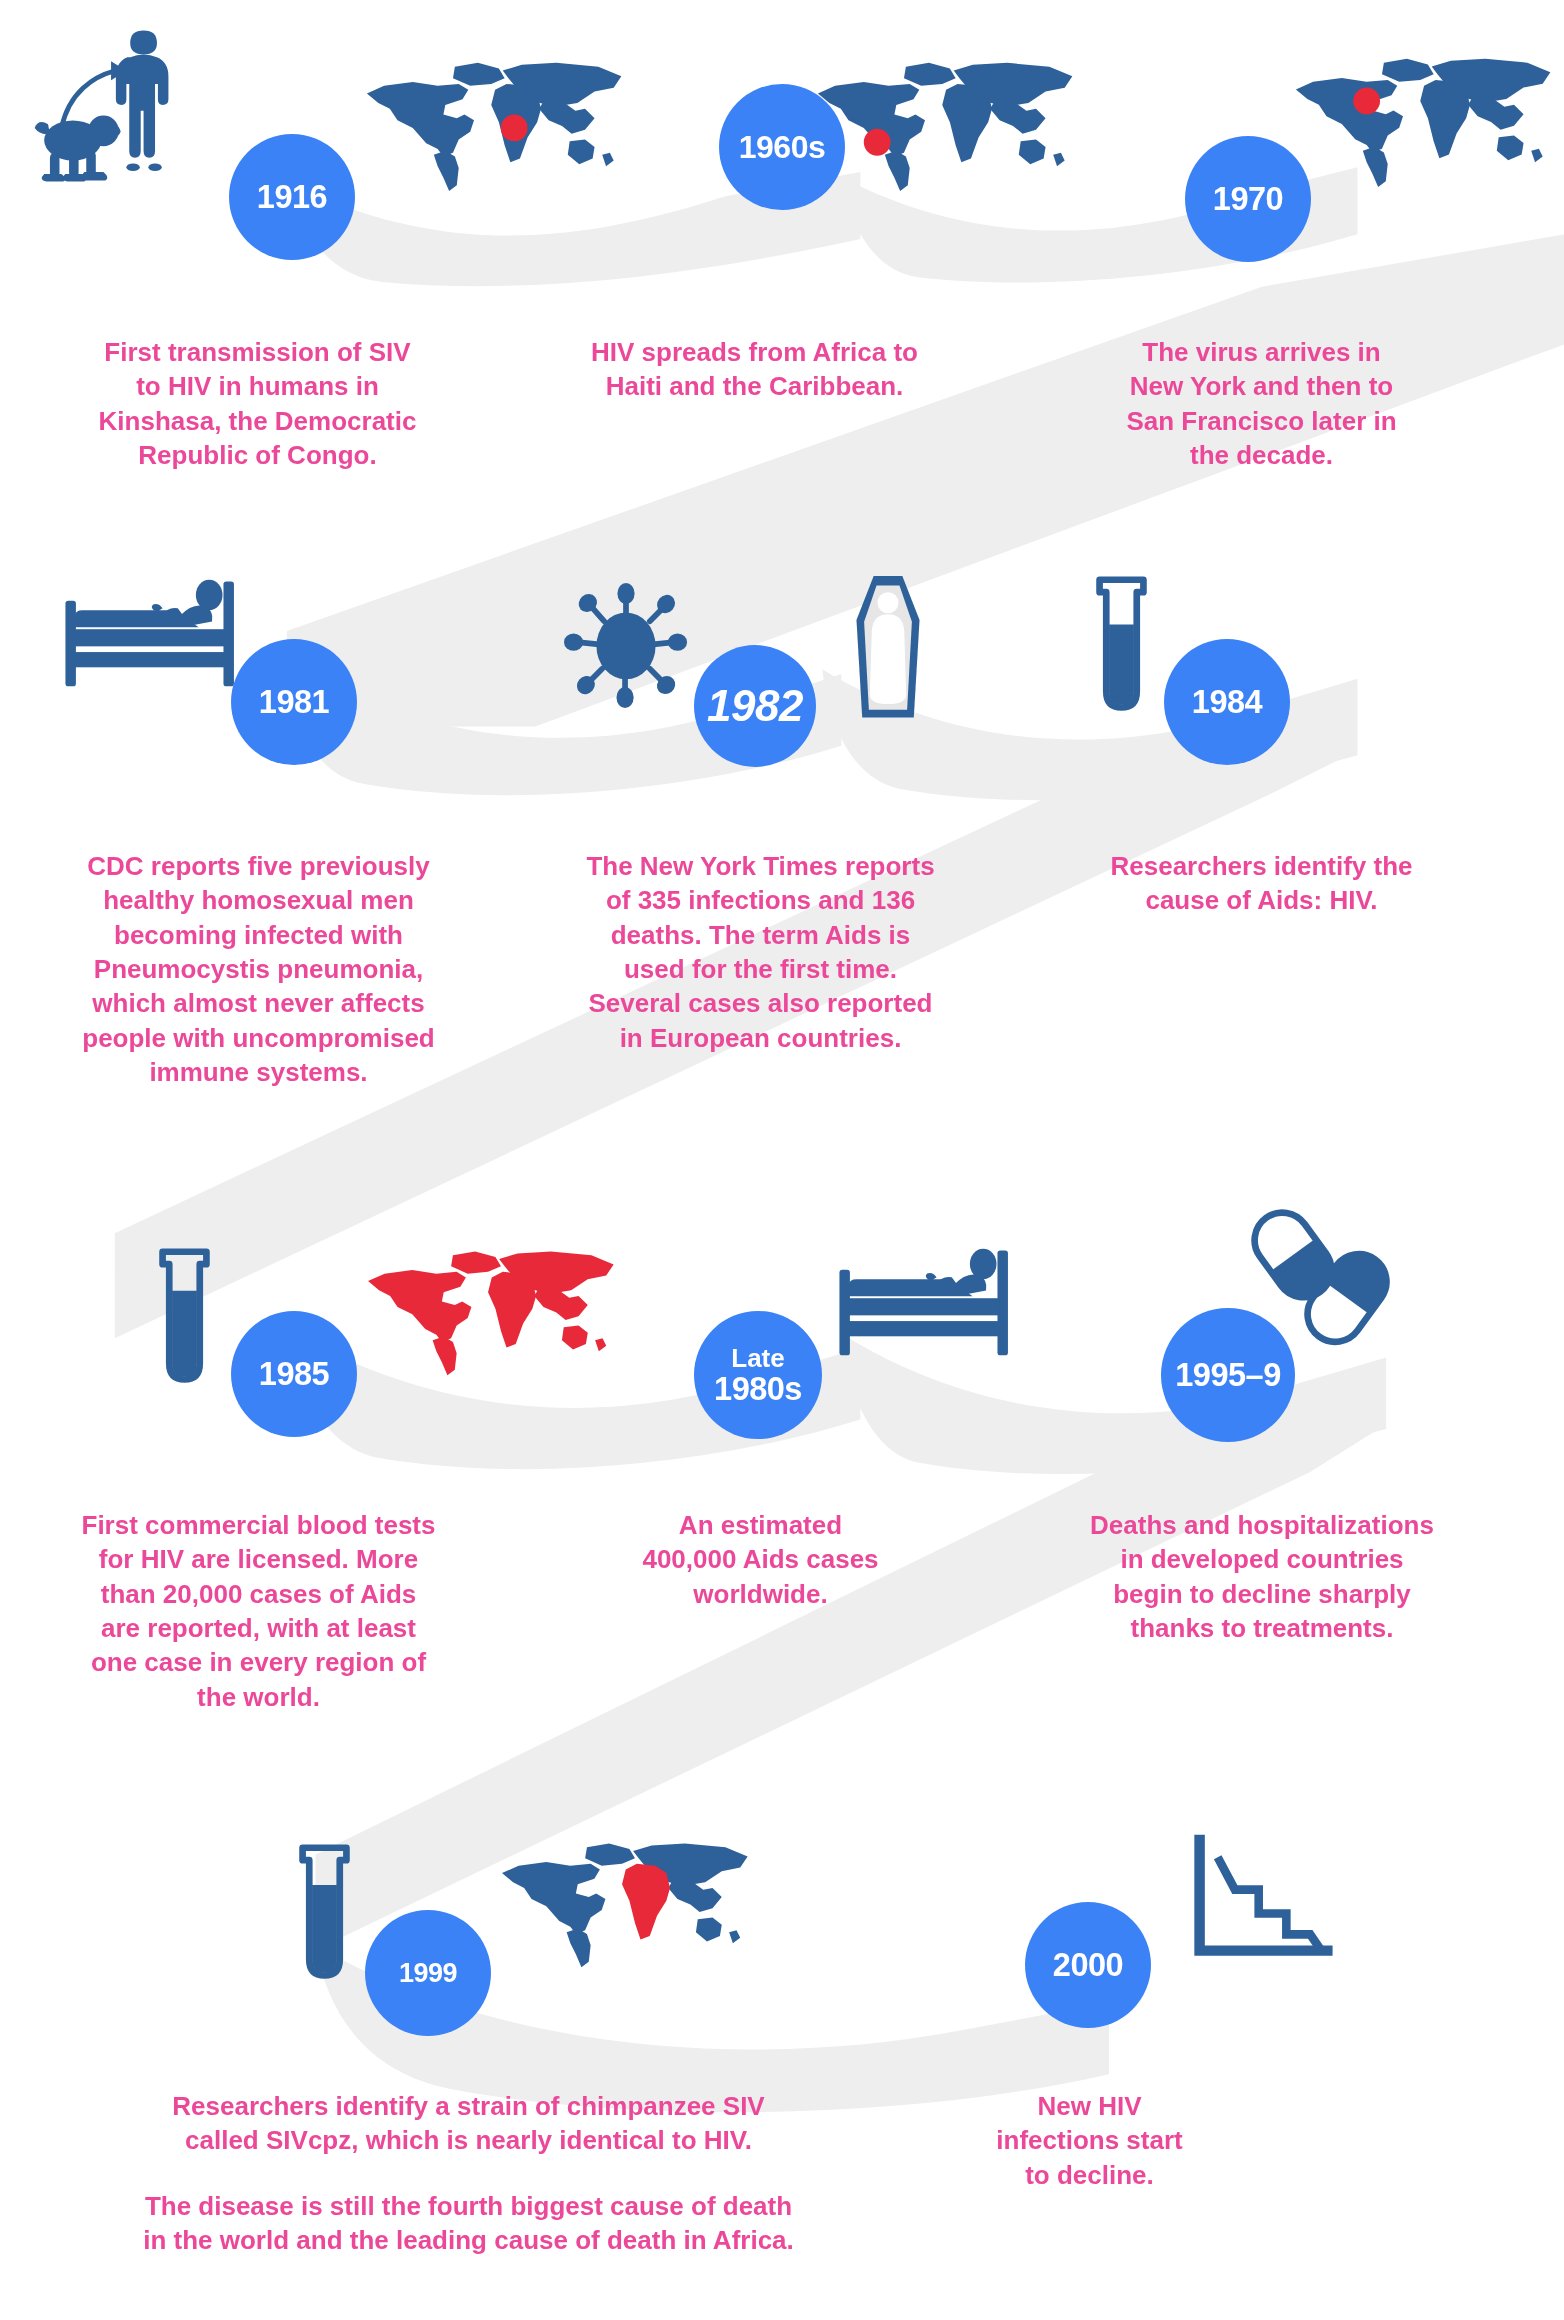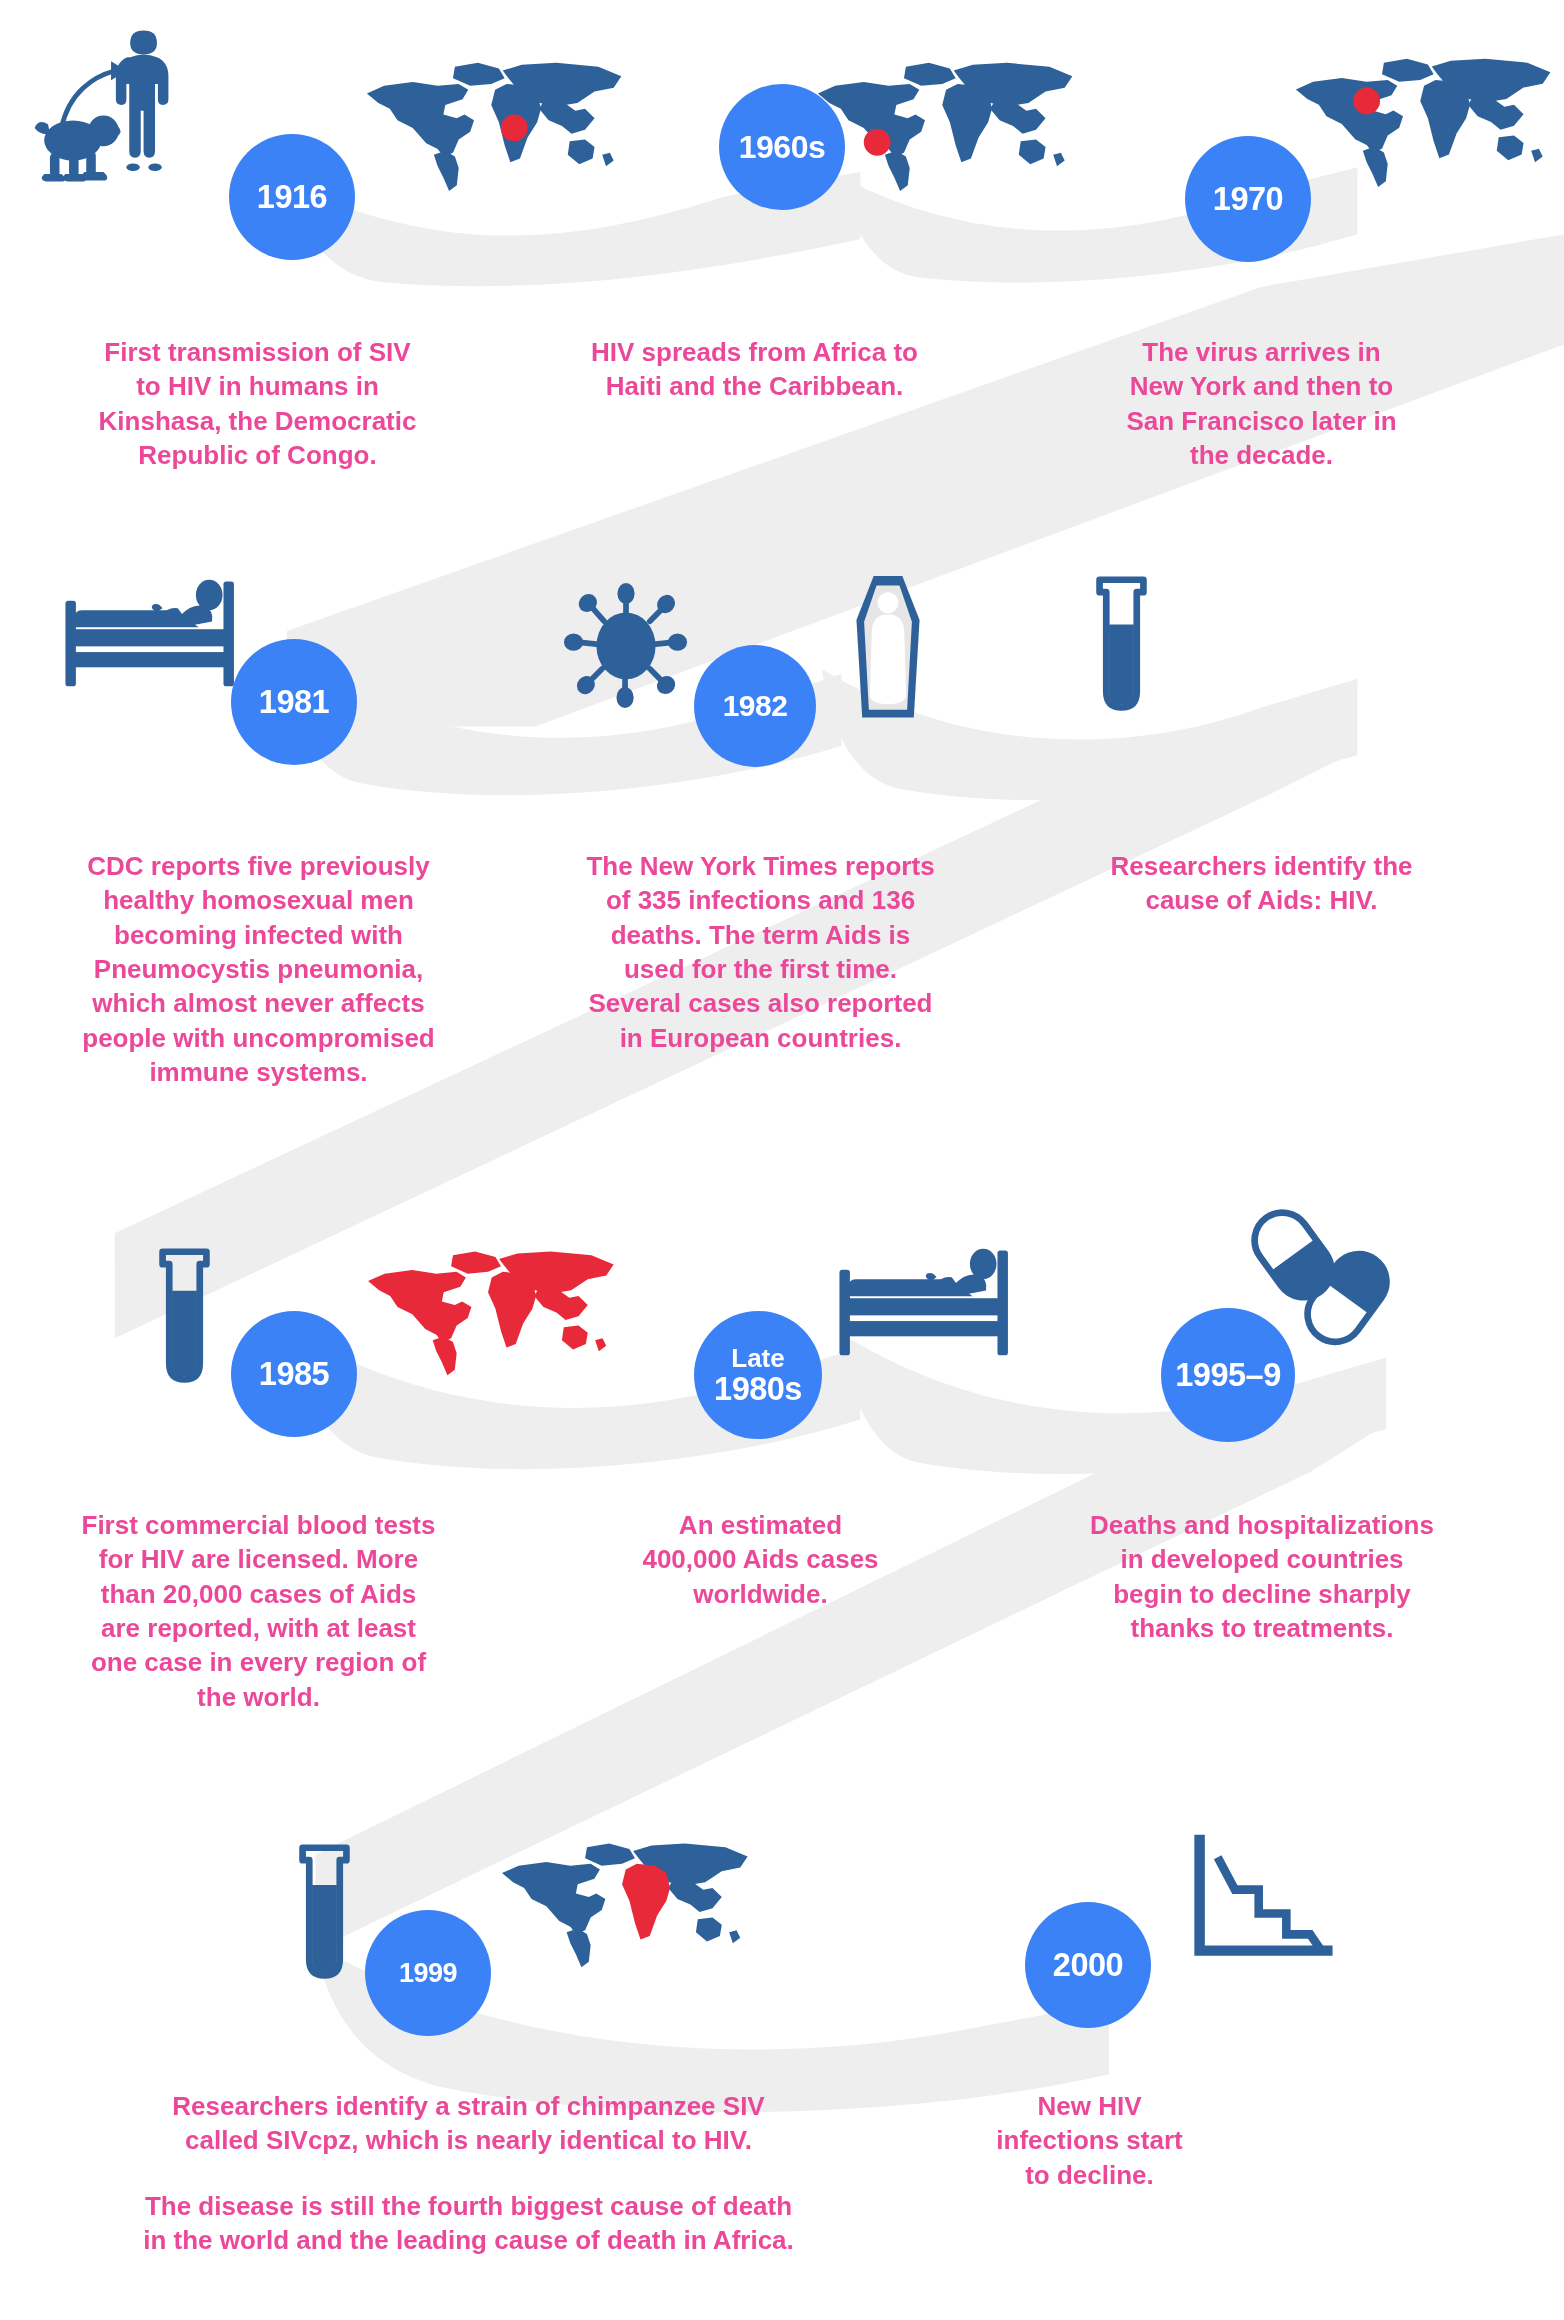--- a/index.html
+++ b/index.html
@@ -251,37 +251,40 @@
   <div class="icon" style="left:845px; top:574px;">
     <svg width="86" height="153" viewBox="0 0 90 160">
       <path d="M30 2 L60 2 L78 48 L72 150 L18 150 L12 48 Z" fill="#2e6199"></path>
       <path d="M33 12 L57 12 L70 50 L65 142 L25 142 L20 50 Z" fill="#e6e6e6"></path>
       <circle cx="45" cy="30" r="11" fill="#ffffff"></circle>
       <path d="M45 42 q16 0 17 18 l2 66 q0 10 -19 10 q-19 0 -19 -10 l2 -66 q1 -18 17 -18 z" fill="#ffffff"></path>
     </svg>
   </div>
 
   <div class="circle" style="left:694px; top:645px; width:122px; height:122px;">
-    <span class="yr" style="font-size:30px;">1982</span>
+    <span class="yr" style="font-size:44px;font-style:italic;">1982</span>
   </div>
 
   <div class="caption" style="left:550px; top:849px; width:421px;">The New York Times reports
 of 335 infections and 136
 deaths. The term Aids is
 used for the first time.
 Several cases also reported
 in European countries.</div>
 
   <div class="icon" style="left:1088px; top:575px;">
     <svg width="67" height="143" viewBox="0 0 70 150">
       <path d="M12 5 L58 5 L58 18 L51 18 L51 122 q0 17 -16 17 q-16 0 -16 -17 L19 18 L12 18 Z" fill="none" stroke="#2e6199" stroke-width="7" stroke-linejoin="round"></path>
       <path d="M22 52 L48 52 L48 122 q0 14 -13 14 q-13 0 -13 -14 Z" fill="#2e6199"></path>
     </svg>
   </div>
 
+  <div class="circle" style="left:1164px; top:639px; width:126px; height:126px;">
+    <span class="yr" style="font-size:32.5px;">1984</span>
+  </div>
 
   <div class="caption" style="left:1051px; top:849px; width:421px;">Researchers identify the
 cause of Aids: HIV.</div>
 
   <div class="icon" style="left:151px; top:1247px;">
     <svg width="67" height="143" viewBox="0 0 70 150">
       <path d="M12 5 L58 5 L58 18 L51 18 L51 122 q0 17 -16 17 q-16 0 -16 -17 L19 18 L12 18 Z" fill="none" stroke="#2e6199" stroke-width="7" stroke-linejoin="round"></path>
       <path d="M22 46 L48 46 L48 122 q0 14 -13 14 q-13 0 -13 -14 Z" fill="#2e6199"></path>
     </svg>
   </div>

